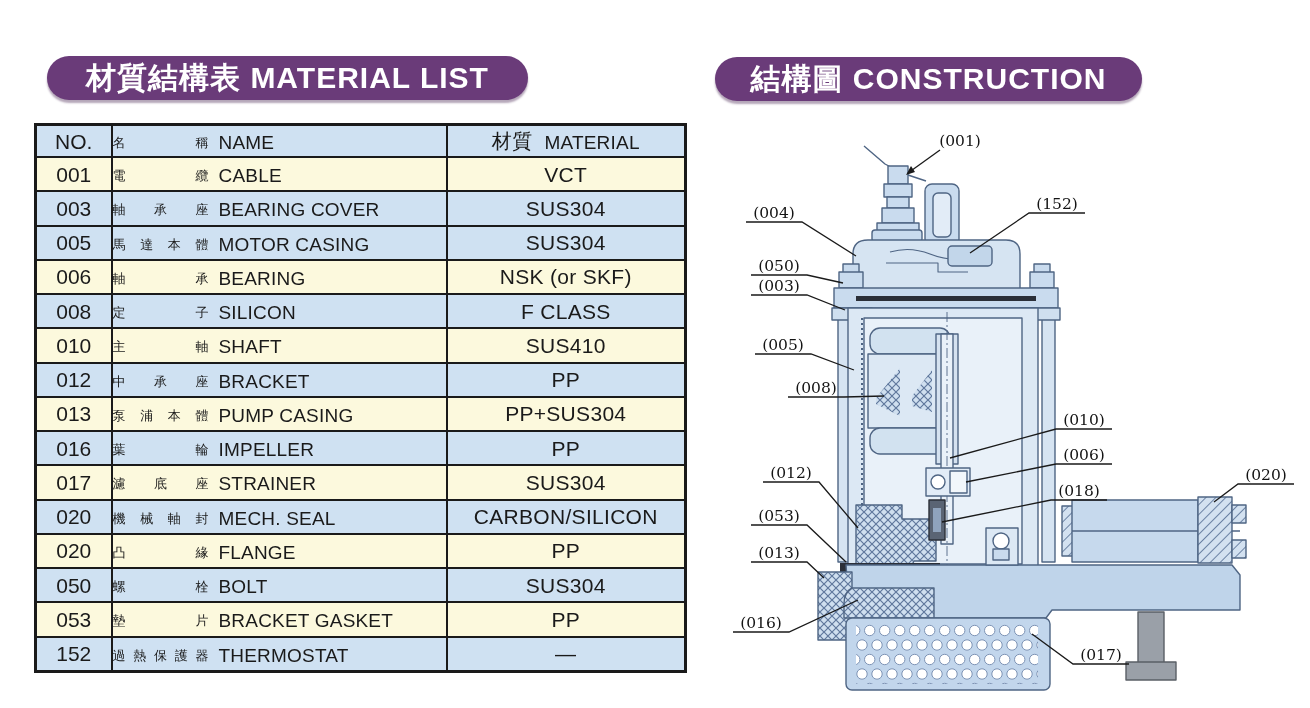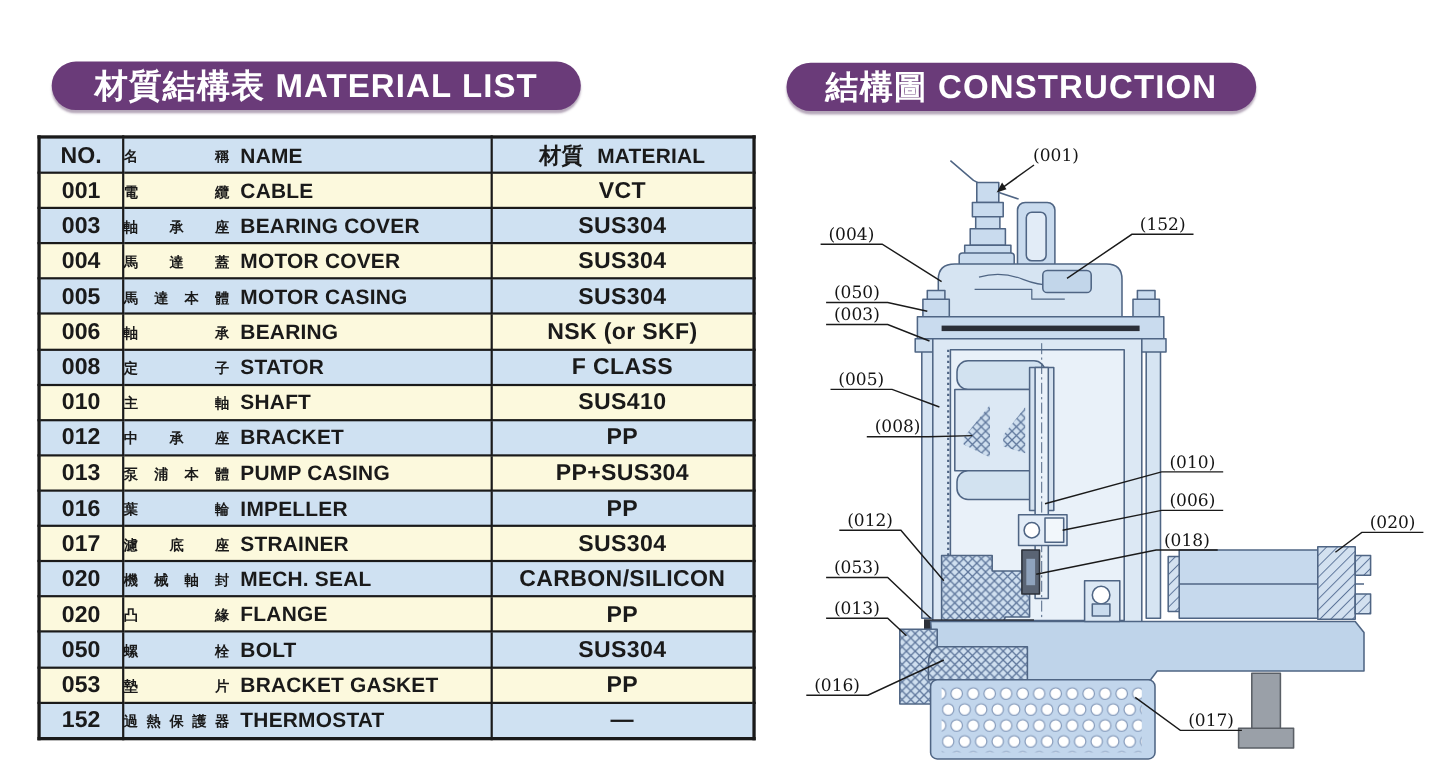--- a/index.html
+++ b/index.html
@@ -17,21 +17,21 @@
   .badge-right{left:715px;top:57px; width:427px;}
 
   
   table.material-table{position:absolute;left:34px;top:123px;width:650px;height:550px;
         border-collapse:collapse;table-layout:fixed;
         border:3px solid var(--table-border,#1a1a1a);
         color:var(--table-text,#1a1a1a);}
   .material-table th,.material-table td{
         border:2px solid var(--table-border,#1a1a1a);
         height:30px;padding:0;vertical-align:middle;
-        font-size:21px;font-weight:700;line-height:1;}
+        font-size:21px;font-weight:400;line-height:1;}
   .tone-blue  td,.tone-blue  th{background:var(--row-blue, #cfe1f2);}
   .tone-cream td,.tone-cream th{background:var(--row-cream,#fcf9dd);}
   .col-no {text-align:center;}
   .col-name{text-align:left;padding-left:12px;white-space:nowrap;}
   .col-mat{text-align:center;font-size:20px;letter-spacing:.3px;}
   .zh{display:inline-block;min-width:96px;margin-right:10px;font-size:13px;
       text-align-last:justify;text-align:justify;white-space:nowrap;vertical-align:middle;}
   .en{font-size:19px;letter-spacing:.2px;vertical-align:middle;}
   .zh-mat{font-size:20px;margin-right:12px;text-align:center;}
 
@@ -74,38 +74,33 @@
         <tr class="tone-cream">
           <td class="col-no">001</td>
           <td class="col-name"><span class="zh">電纜</span><span class="en">CABLE</span></td>
           <td class="col-mat">VCT</td>
         </tr>
         <tr class="tone-blue">
           <td class="col-no">003</td>
           <td class="col-name"><span class="zh">軸承座</span><span class="en">BEARING COVER</span></td>
           <td class="col-mat">SUS304</td>
         </tr>
-        <tr class="tone-cream">
-          <td class="col-no">004</td>
-          <td class="col-name"><span class="zh">馬達蓋</span><span class="en">MOTOR COVER</span></td>
-          <td class="col-mat">SUS304</td>
-        </tr>
         <tr class="tone-blue">
           <td class="col-no">005</td>
           <td class="col-name"><span class="zh">馬達本體</span><span class="en">MOTOR CASING</span></td>
           <td class="col-mat">SUS304</td>
         </tr>
         <tr class="tone-cream">
           <td class="col-no">006</td>
           <td class="col-name"><span class="zh">軸承</span><span class="en">BEARING</span></td>
           <td class="col-mat">NSK (or SKF)</td>
         </tr>
         <tr class="tone-blue">
           <td class="col-no">008</td>
-          <td class="col-name"><span class="zh">定子</span><span class="en">STATOR</span></td>
+          <td class="col-name"><span class="zh">定子</span><span class="en">SILICON</span></td>
           <td class="col-mat">F CLASS</td>
         </tr>
         <tr class="tone-cream">
           <td class="col-no">010</td>
           <td class="col-name"><span class="zh">主軸</span><span class="en">SHAFT</span></td>
           <td class="col-mat">SUS410</td>
         </tr>
         <tr class="tone-blue">
           <td class="col-no">012</td>
           <td class="col-name"><span class="zh">中承座</span><span class="en">BRACKET</span></td>

